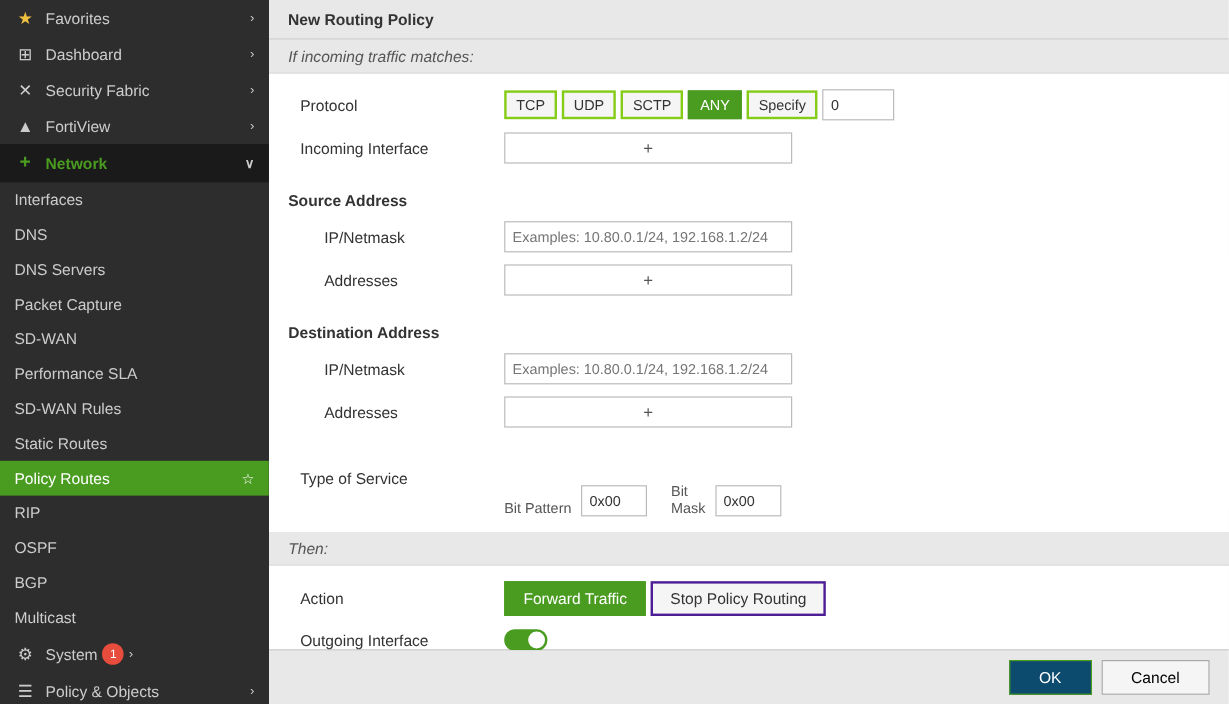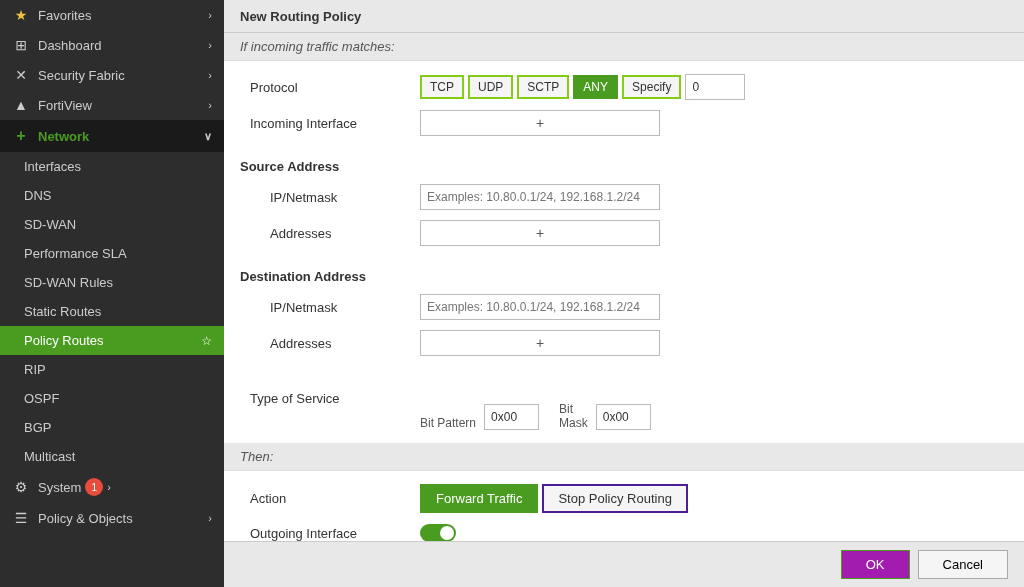--- a/index.html
+++ b/index.html
@@ -35,21 +35,21 @@
       color: #fff;
       border-radius: 50%;
       width: 18px;
       height: 18px;
       display: flex;
       align-items: center;
       justify-content: center;
       font-size: 10px;
       margin-left: 4px;
     }
-    .sidebar-sub { padding-left: 24px; }
+    .sidebar-sub { padding-left: 12px; }
 
     
     #main {
       flex: 1;
       display: flex;
       flex-direction: column;
       background: #fff;
       overflow: hidden;
     }
     .page-header {
@@ -173,21 +173,21 @@
       justify-content: flex-end;
       gap: 8px;
     }
     .footer-btn {
       padding: 6px 24px;
       border: 1px solid #aaa;
       cursor: pointer;
       font-size: 13px;
       background: #f5f5f5;
     }
-    .footer-btn.ok { background: #a21caf; color: #fff; border-color: #4a9c20; }
+    .footer-btn.ok { background: #0c4a6e; color: #fff; border-color: #4a9c20; }
 
     .star-icon { color: #f0c040; }
   </style>
 </head>
 <body>
 
 <div id="sidebar">
 
   <div class="sidebar-item">
     <span class="icon star-icon">★</span>
@@ -217,20 +217,26 @@
     <span class="icon" style="color:#4a9c20; font-size:16px; font-weight:bold;">+</span>
     <span style="color:#4a9c20;">Network</span>
     <span class="chevron" style="color:#ccc;">∨</span>
   </div>
 
   <div class="sidebar-item sidebar-sub">
     <span>Interfaces</span>
   </div>
   <div class="sidebar-item sidebar-sub">
     <span>DNS</span>
+  </div>
+  <div class="sidebar-item sidebar-sub">
+    <span>DNS Servers</span>
+  </div>
+  <div class="sidebar-item sidebar-sub">
+    <span>Packet Capture</span>
   </div>
   <div class="sidebar-item sidebar-sub">
     <span>SD-WAN</span>
   </div>
   <div class="sidebar-item sidebar-sub">
     <span>Performance SLA</span>
   </div>
   <div class="sidebar-item sidebar-sub">
     <span>SD-WAN Rules</span>
   </div>

